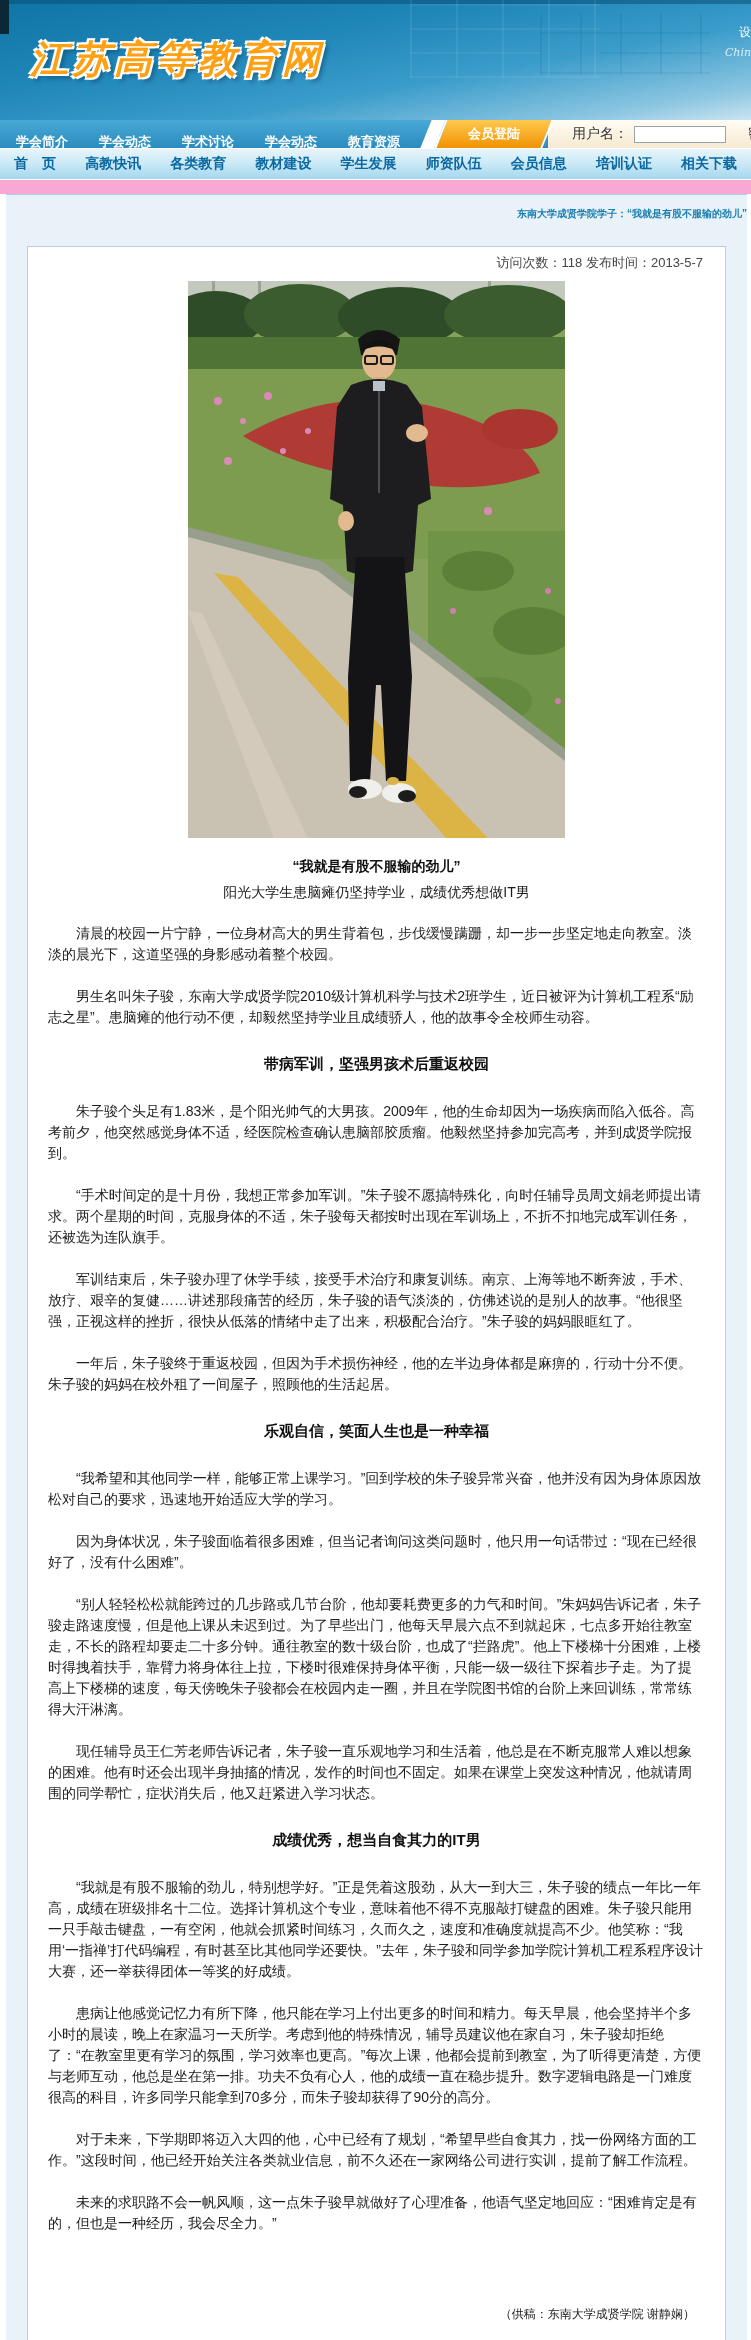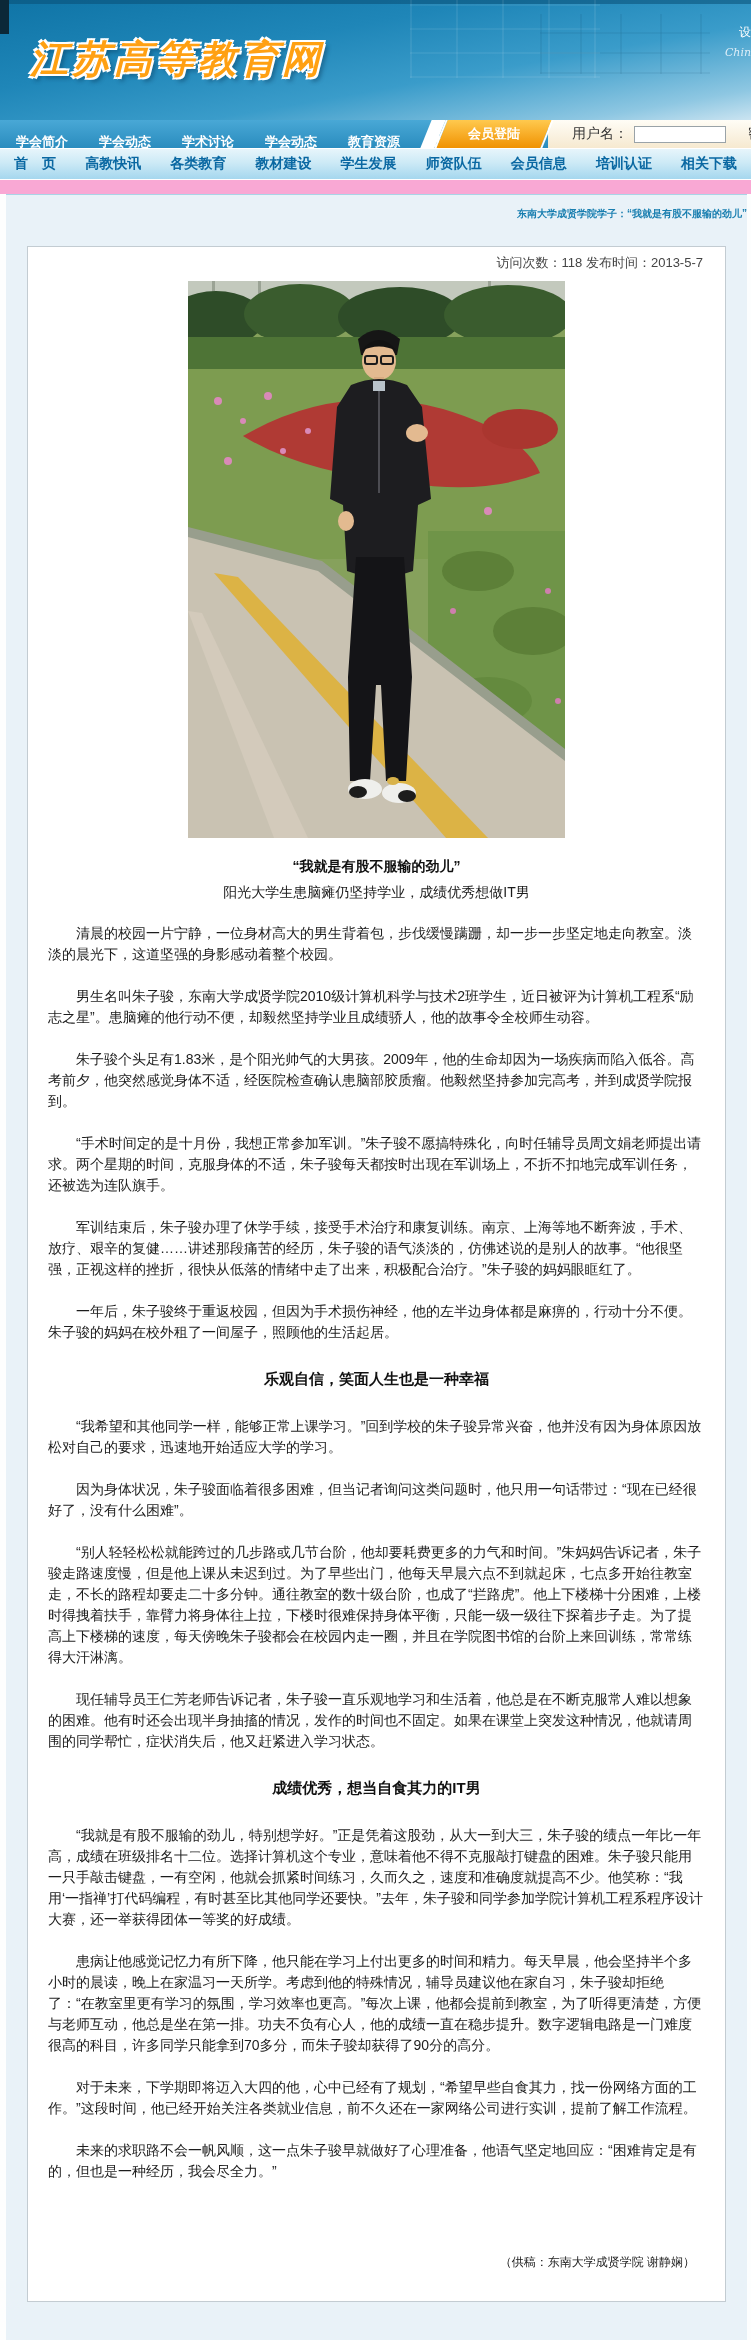--- a/index.html
+++ b/index.html
@@ -184,20 +184,21 @@
           <ellipse cx="205" cy="500" rx="6" ry="4" fill="#d8b24a"></ellipse>
         </svg>
       </div>
 
       <div class="caption-title">“我就是有股不服输的劲儿”</div>
       <div class="caption-sub">阳光大学生患脑瘫仍坚持学业，成绩优秀想做IT男</div>
 
       <div class="article-body">
           <p class="para">清晨的校园一片宁静，一位身材高大的男生背着包，步伐缓慢蹒跚，却一步一步坚定地走向教室。淡淡的晨光下，这道坚强的身影感动着整个校园。</p>
           <p class="para">男生名叫朱子骏，东南大学成贤学院2010级计算机科学与技术2班学生，近日被评为计算机工程系“励志之星”。患脑瘫的他行动不便，却毅然坚持学业且成绩骄人，他的故事令全校师生动容。</p>
+          <h3 class="section-heading">带病军训，坚强男孩术后重返校园</h3>
           <p class="para">朱子骏个头足有1.83米，是个阳光帅气的大男孩。2009年，他的生命却因为一场疾病而陷入低谷。高考前夕，他突然感觉身体不适，经医院检查确认患脑部胶质瘤。他毅然坚持参加完高考，并到成贤学院报到。</p>
           <p class="para">“手术时间定的是十月份，我想正常参加军训。”朱子骏不愿搞特殊化，向时任辅导员周文娟老师提出请求。两个星期的时间，克服身体的不适，朱子骏每天都按时出现在军训场上，不折不扣地完成军训任务，还被选为连队旗手。</p>
           <p class="para">军训结束后，朱子骏办理了休学手续，接受手术治疗和康复训练。南京、上海等地不断奔波，手术、放疗、艰辛的复健……讲述那段痛苦的经历，朱子骏的语气淡淡的，仿佛述说的是别人的故事。“他很坚强，正视这样的挫折，很快从低落的情绪中走了出来，积极配合治疗。”朱子骏的妈妈眼眶红了。</p>
           <p class="para">一年后，朱子骏终于重返校园，但因为手术损伤神经，他的左半边身体都是麻痹的，行动十分不便。朱子骏的妈妈在校外租了一间屋子，照顾他的生活起居。</p>
           <h3 class="section-heading">乐观自信，笑面人生也是一种幸福</h3>
           <p class="para">“我希望和其他同学一样，能够正常上课学习。”回到学校的朱子骏异常兴奋，他并没有因为身体原因放松对自己的要求，迅速地开始适应大学的学习。</p>
           <p class="para">因为身体状况，朱子骏面临着很多困难，但当记者询问这类问题时，他只用一句话带过：“现在已经很好了，没有什么困难”。</p>
           <p class="para">“别人轻轻松松就能跨过的几步路或几节台阶，他却要耗费更多的力气和时间。”朱妈妈告诉记者，朱子骏走路速度慢，但是他上课从未迟到过。为了早些出门，他每天早晨六点不到就起床，七点多开始往教室走，不长的路程却要走二十多分钟。通往教室的数十级台阶，也成了“拦路虎”。他上下楼梯十分困难，上楼时得拽着扶手，靠臂力将身体往上拉，下楼时很难保持身体平衡，只能一级一级往下探着步子走。为了提高上下楼梯的速度，每天傍晚朱子骏都会在校园内走一圈，并且在学院图书馆的台阶上来回训练，常常练得大汗淋漓。</p>
           <p class="para">现任辅导员王仁芳老师告诉记者，朱子骏一直乐观地学习和生活着，他总是在不断克服常人难以想象的困难。他有时还会出现半身抽搐的情况，发作的时间也不固定。如果在课堂上突发这种情况，他就请周围的同学帮忙，症状消失后，他又赶紧进入学习状态。</p>
           <h3 class="section-heading">成绩优秀，想当自食其力的IT男</h3>

